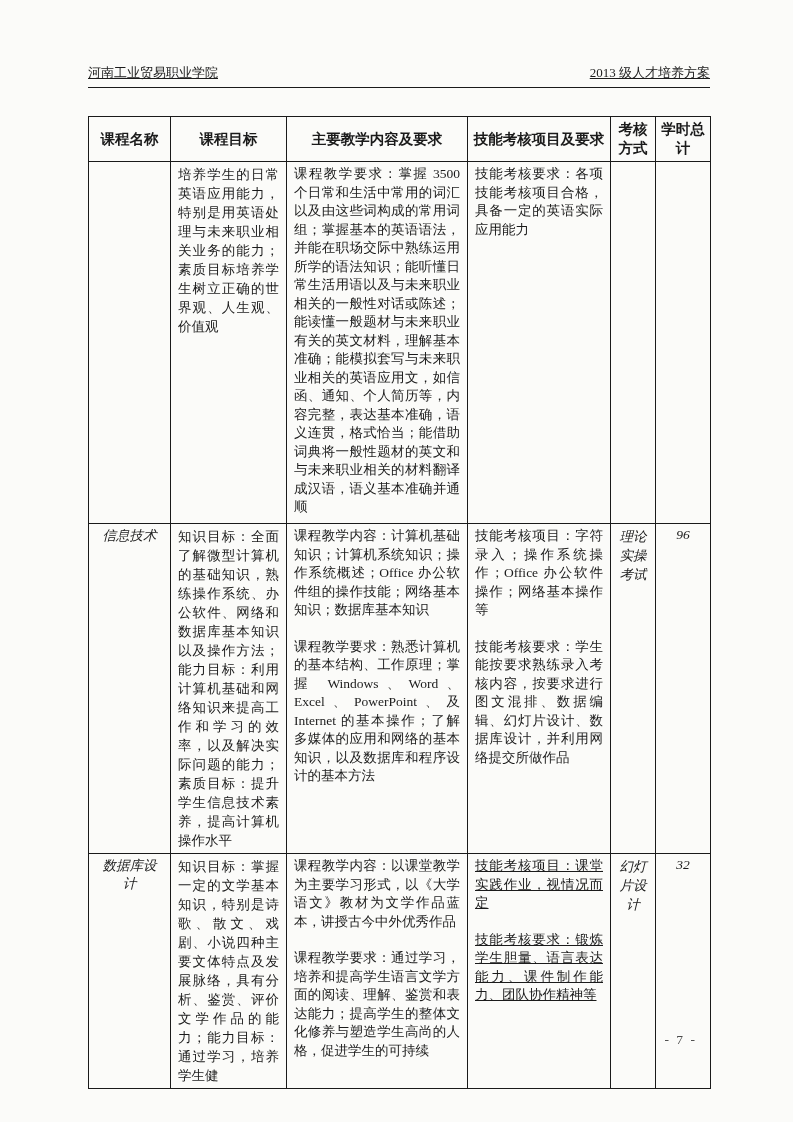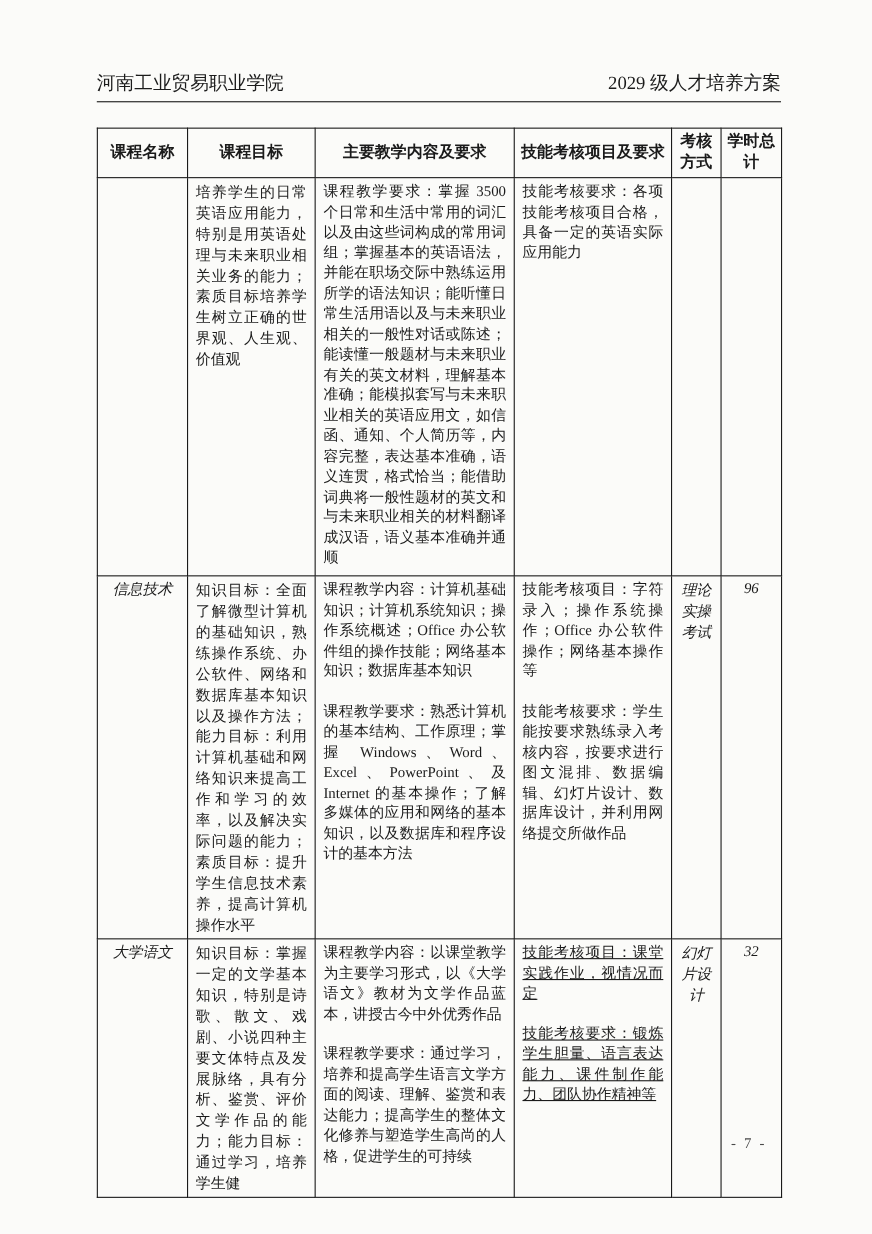--- a/index.html
+++ b/index.html
@@ -10,23 +10,24 @@
     background:#fbfbf9;
     font-family:"Liberation Serif","DejaVu Serif",serif;
     color:#1b1b1b;
     overflow:hidden;
     box-sizing:border-box;
   }
   .doc-header{
     position:absolute;
     left:88px;width:622px;top:64px;
     display:flex;justify-content:space-between;align-items:flex-end;
-    font-size:17px;
+    font-size:13px;
     padding-bottom:5px;
     border-bottom:1.6px solid #1a1a1a;
+    text-decoration:underline;
   }
   .main-table{
     position:absolute;
     left:88px;top:116px;
     width:622px;
     border-collapse:collapse;
     table-layout:fixed;
     font-size:13.5px;
   }
   .main-table col.c-name{width:82px;}
@@ -70,21 +71,21 @@
     letter-spacing:2px;
   }
 </style>
 </head>
 <body>
 
 <div class="page">
 
   <div class="doc-header">
     <span>河南工业贸易职业学院</span>
-    <span>2029 级人才培养方案</span>
+    <span>2013 级人才培养方案</span>
   </div>
 
   <table class="main-table">
     <colgroup>
       <col class="c-name">
         <col class="c-obj">
         <col class="c-content">
       <col class="c-assess">
         <col class="c-method">
         <col class="c-hours">
@@ -127,21 +128,21 @@
         </td>
         <td class="cell-assess pad-it-assess">
           <p>技能考核项目：字符录入；操作系统操作；Office 办公软件操作；网络基本操作等</p>
           <p>技能考核要求：学生能按要求熟练录入考核内容，按要求进行图文混排、数据编辑、幻灯片设计、数据库设计，并利用网络提交所做作品</p>
         </td>
         <td class="cell-method">理论实操考试</td>
         <td class="cell-hours">96</td>
       </tr>
 
       <tr class="row-chinese">
-        <td class="cell-name">大学语文</td>
+        <td class="cell-name">数据库设计</td>
         <td class="cell-obj">
           <p>知识目标：掌握一定的文学基本知识，特别是诗歌、散文、戏剧、小说四种主要文体特点及发展脉络，具有分析、鉴赏、评价文学作品的能力；能力目标：通过学习，培养学生健</p>
         </td>
         <td class="cell-content">
           <p>课程教学内容：以课堂教学为主要学习形式，以《大学语文》教材为文学作品蓝本，讲授古今中外优秀作品</p>
           <p>课程教学要求：通过学习，培养和提高学生语言文学方面的阅读、理解、鉴赏和表达能力；提高学生的整体文化修养与塑造学生高尚的人格，促进学生的可持续</p>
         </td>
         <td class="cell-assess pad-cn-assess">
           <p>技能考核项目：课堂实践作业，视情况而定</p>
           <p>技能考核要求：锻炼学生胆量、语言表达能力、课件制作能力、团队协作精神等</p>

